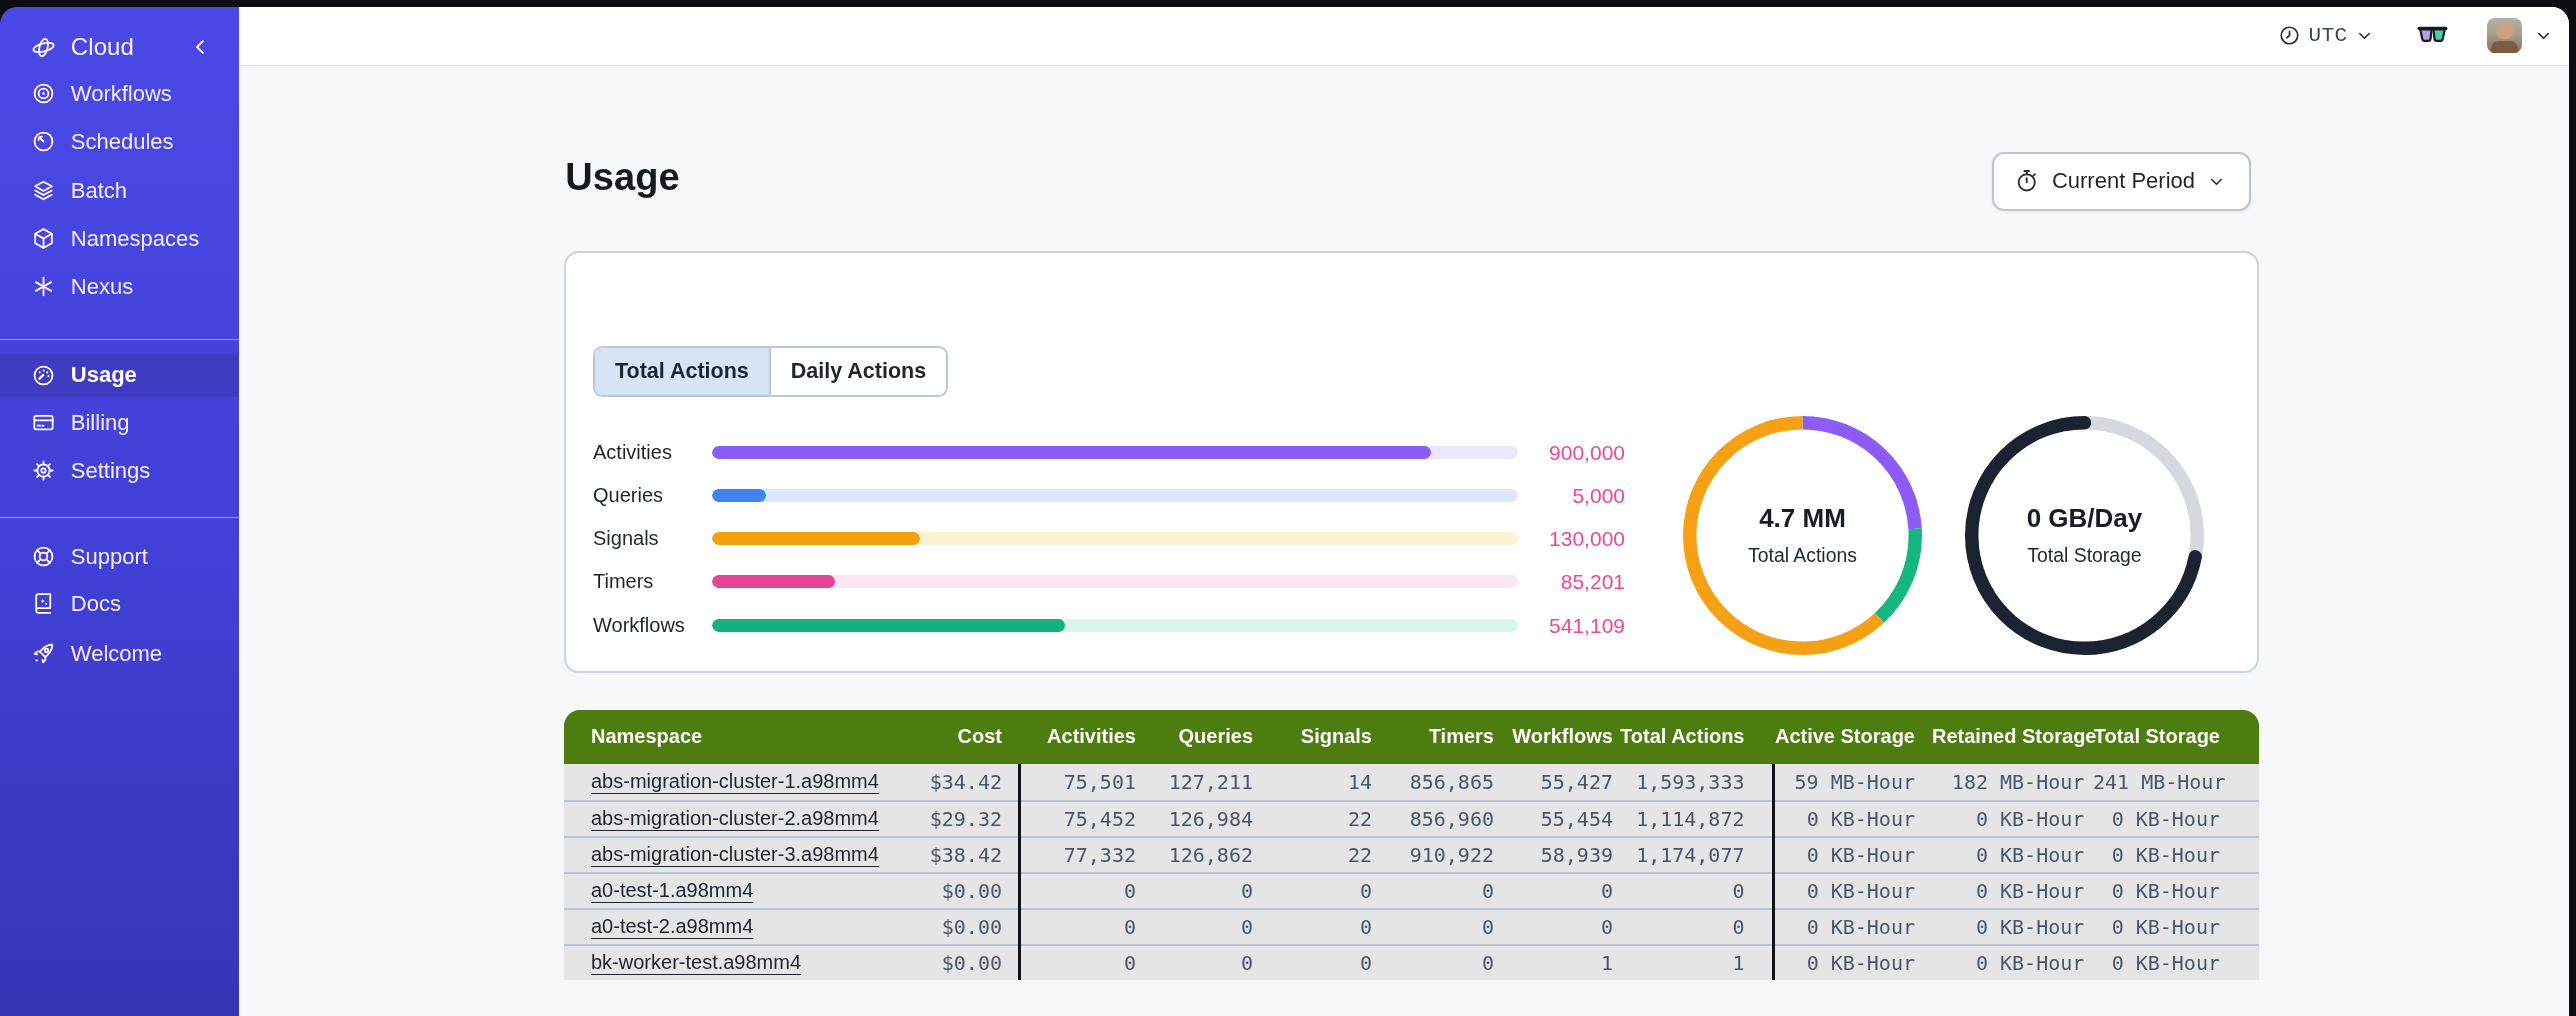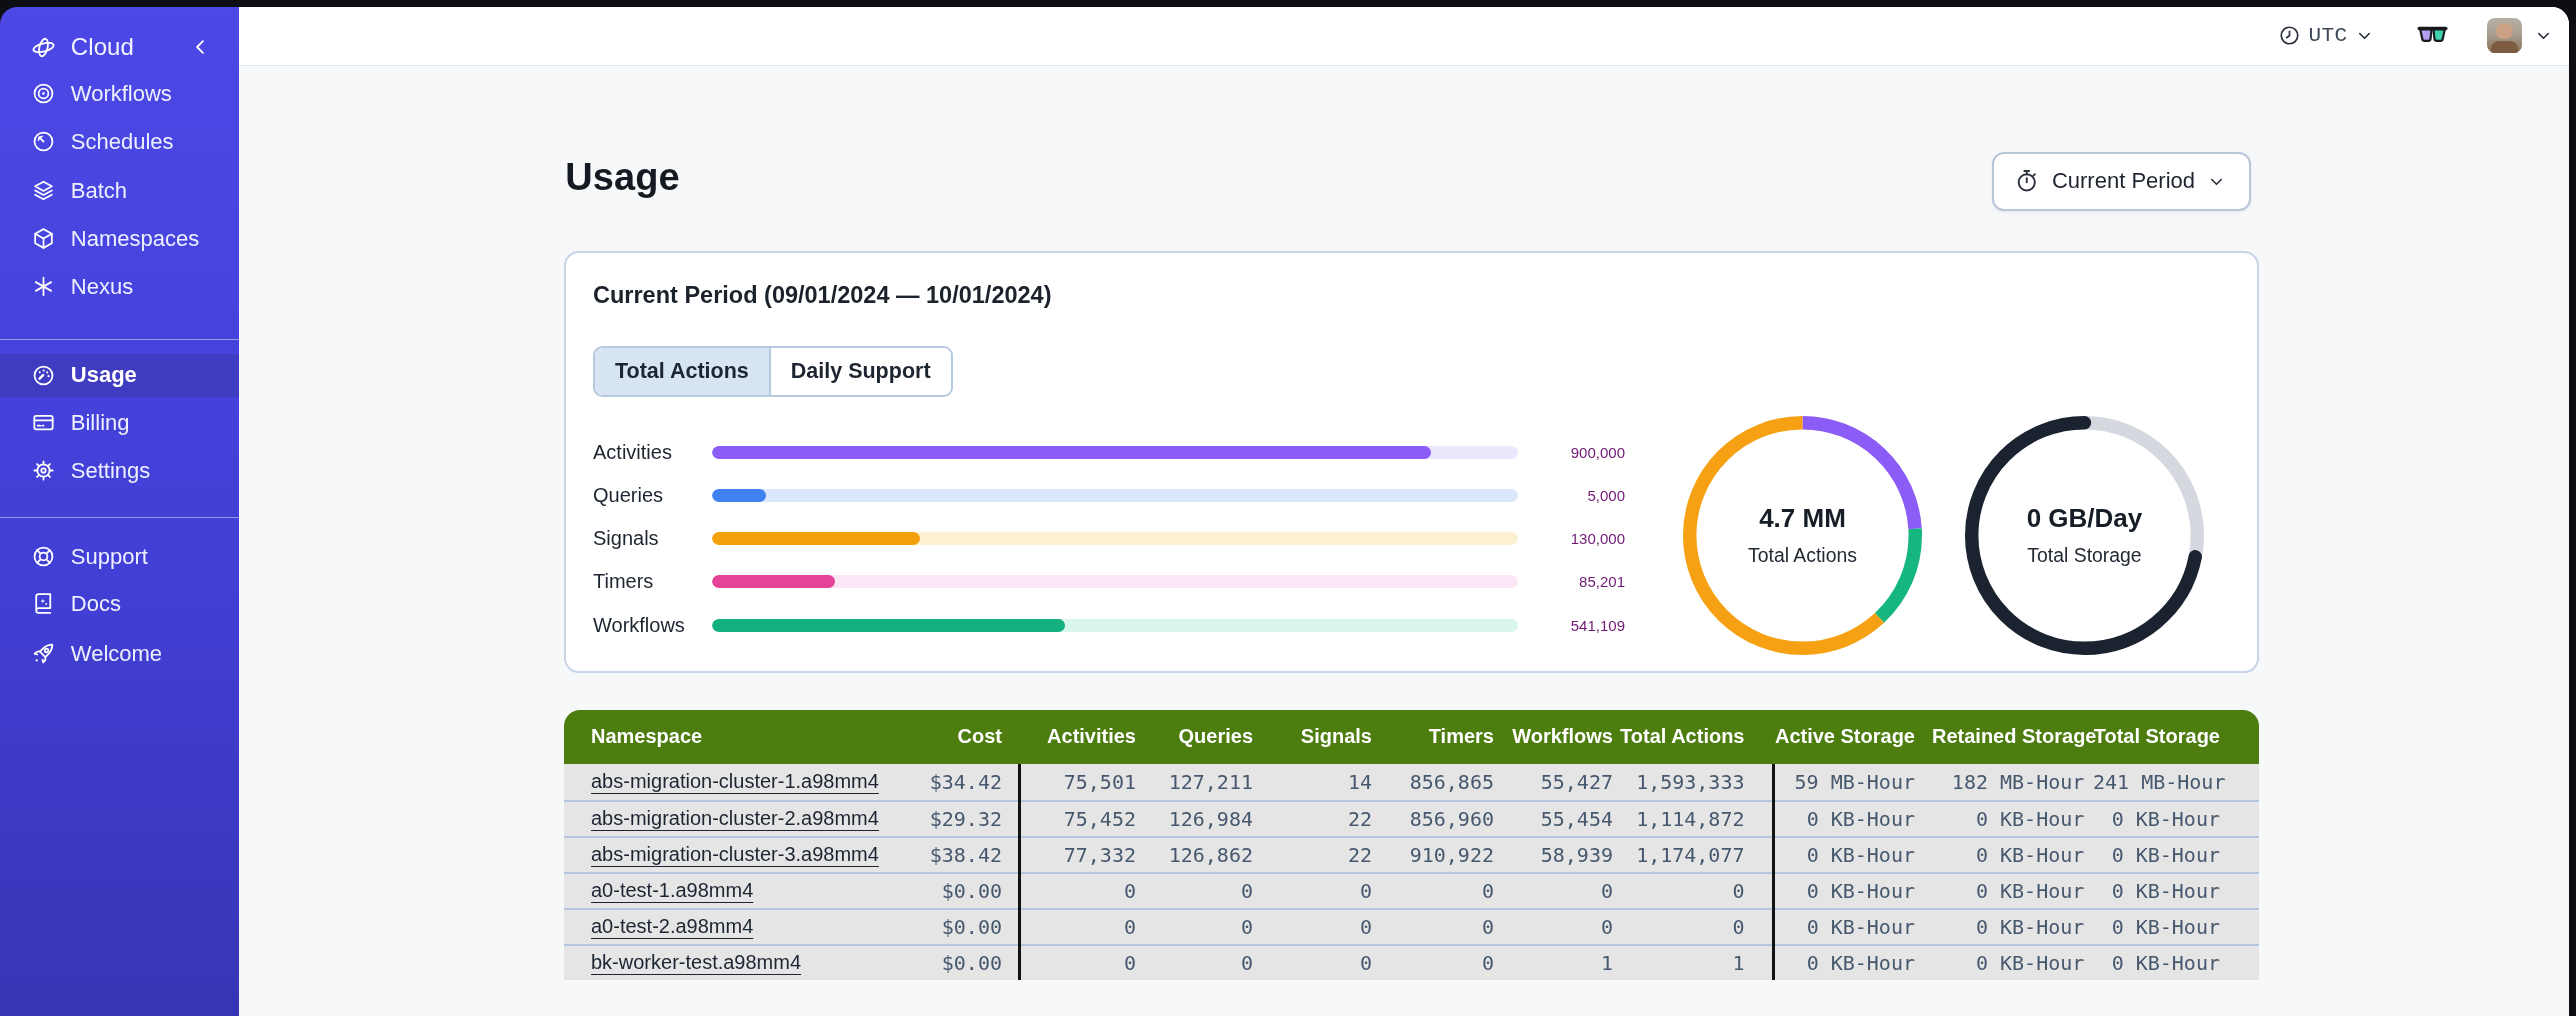--- a/index.html
+++ b/index.html
@@ -56,21 +56,21 @@
   .card.usage-card { top:185px; height:422px; }
   .card-title { position:absolute; left:27px; top:29.5px; font-size:23.5px; font-weight:600; color:#1b222c; }
   .tab-group { position:absolute; left:27px; top:93px; height:51px; display:flex; border:2px solid #b7c9de; border-radius:9.4px; overflow:hidden; background:#ffffff; }
   .tab { display:flex; align-items:center; padding:0 20px; font-size:21.5px; font-weight:600; color:#1d2530; cursor:pointer; background:#ffffff; }
   .tab.active { background:#d7e4f4; border-right:2px solid #b7c9de; }
 
   .bar-row { position:absolute; left:27px; height:24px; display:flex; align-items:center; }
   .bar-label { width:119px; font-size:20px; color:#1d2530; }
   .bar-track { position:relative; width:806px; height:13.4px; border-radius:6.7px; overflow:hidden; background:#eee; }
   .bar-fill { position:absolute; left:0; top:0; bottom:0; border-radius:6.7px; }
-  .bar-value { width:107px; text-align:right; font-size:15px; color:#701a75; }
+  .bar-value { width:107px; text-align:right; font-size:21px; color:#ec4899; }
 
   .donut { position:absolute; width:239px; height:239px; top:163px; }
   .donut svg { width:100%; height:100%; }
   .donut .center-text { position:absolute; inset:0; display:flex; flex-direction:column; align-items:center; justify-content:center; gap:9.4px; }
   .donut .cv { font-size:26px; font-weight:600; color:#161d27; }
   .donut .cl { font-size:19.4px; color:#222a35; }
 
   
   .table-card { position:absolute; left:0; top:644px; width:1695px; }
   .t-head { display:grid; grid-template-columns:335px 121px 116px 117px 119px 122px 119px 161px 158px 161px 166px;
@@ -265,25 +265,24 @@
           </span>
           <span class="label">Current Period</span>
           <span class="chev">
             <svg viewBox="0 0 24 24">
                 <polyline points="6 9.5 12 15.5 18 9.5"></polyline>
               </svg>
           </span>
         </div>
 
         <section class="card usage-card">
-          <div class="card-title">Current Period (09/01/2024 — 10/01/2024)</div>
 
           <div class="tab-group">
             <div class="tab active">Total Actions</div>
-            <div class="tab">Daily Support</div>
+            <div class="tab">Daily Actions</div>
           </div>
 
           <div class="bar-row" style="top:188px">
             <span class="bar-label">Activities</span>
             <span class="bar-track" style="background: rgb(235, 231, 253);">
                 <span class="bar-fill" style="background: rgb(139, 92, 246); width: 89.2%;"></span>
               </span>
             <span class="bar-value">900,000</span>
           </div>
           <div class="bar-row" style="top:231px">

